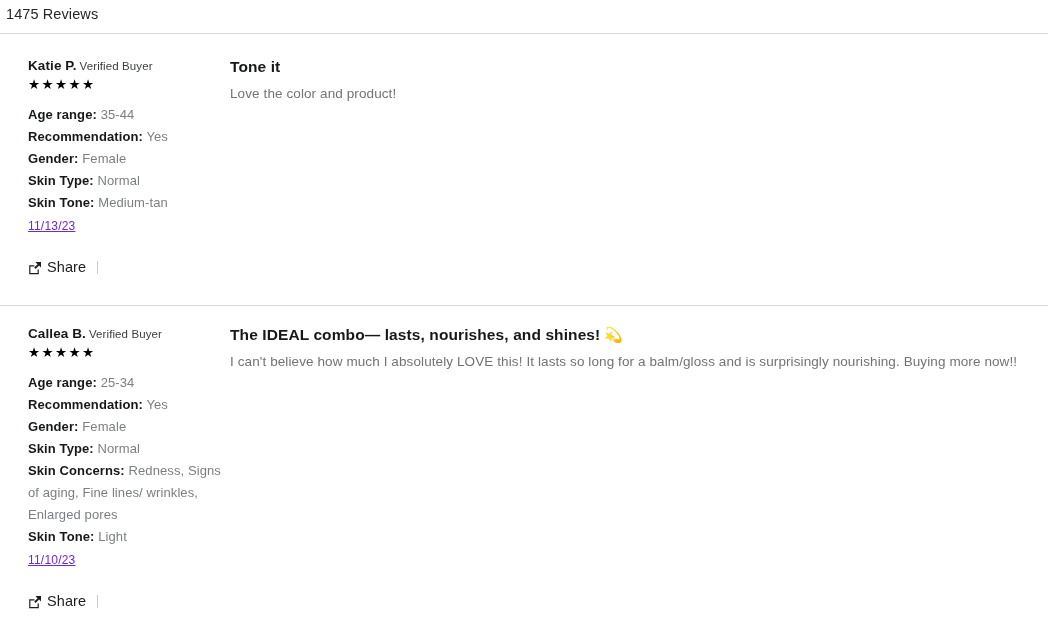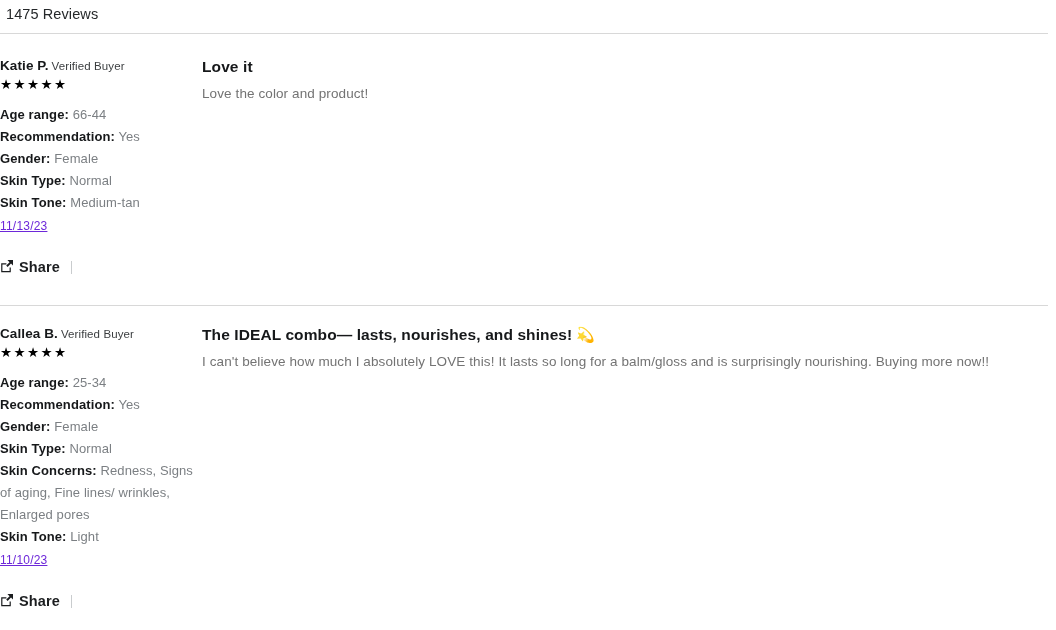--- a/index.html
+++ b/index.html
@@ -39,20 +39,21 @@
     width: 100%;
     height: 0;
   }
 
   
   .review {
     display: flex;
     flex-direction: row;
     align-items: flex-start;
     padding-top: 22px;
+    margin-left: 28px;
   }
 
   .review-meta {
     width: 202px;
     flex: 0 0 202px;
     box-sizing: border-box;
   }
 
   .review-body {
     flex: 1 1 auto;
@@ -112,23 +113,23 @@
   }
 
   .share-row {
     margin-top: 21px;
     display: flex;
     align-items: center;
     height: 20px;
   }
   .share-link {
     display: inline-flex;
+    align-items: center;
     cursor: pointer;
     color: #1b1d1f;
-    font-weight: bold;
   }
   .share-icon {
     display: inline-block;
     width: 14px;
     height: 14px;
     margin-right: 5px;
     position: relative;
     top: 1px;
   }
   .share-icon svg { display: block; }
@@ -184,21 +185,21 @@
     <div class="review-meta">
 
       <div class="reviewer-line">
         <span class="reviewer-name">Katie P.</span><span class="verified-buyer">Verified Buyer</span>
       </div>
 
       <div class="stars">★★★★★</div>
 
       <div class="meta-row">
         <span class="meta-label">Age range:</span>
-        <span class="meta-value">66-44</span>
+        <span class="meta-value">35-44</span>
       </div>
       <div class="meta-row">
         <span class="meta-label">Recommendation:</span>
         <span class="meta-value">Yes</span>
       </div>
       <div class="meta-row">
         <span class="meta-label">Gender:</span>
         <span class="meta-value">Female</span>
       </div>
       <div class="meta-row">
@@ -222,21 +223,21 @@
           </span>
           <span class="share-label">Share</span>
         </span>
         <span class="share-sep"></span>
       </div>
 
     </div>
 
     <div class="review-body">
       <div class="review-title">
-        <span>Love it</span>
+        <span>Tone it</span>
       </div>
       <p class="review-text">Love the color and product!</p>
     </div>
 
   </div>
 
   <hr class="divider" style="margin-top:28px;">
 
   <div class="review review-2">
 

